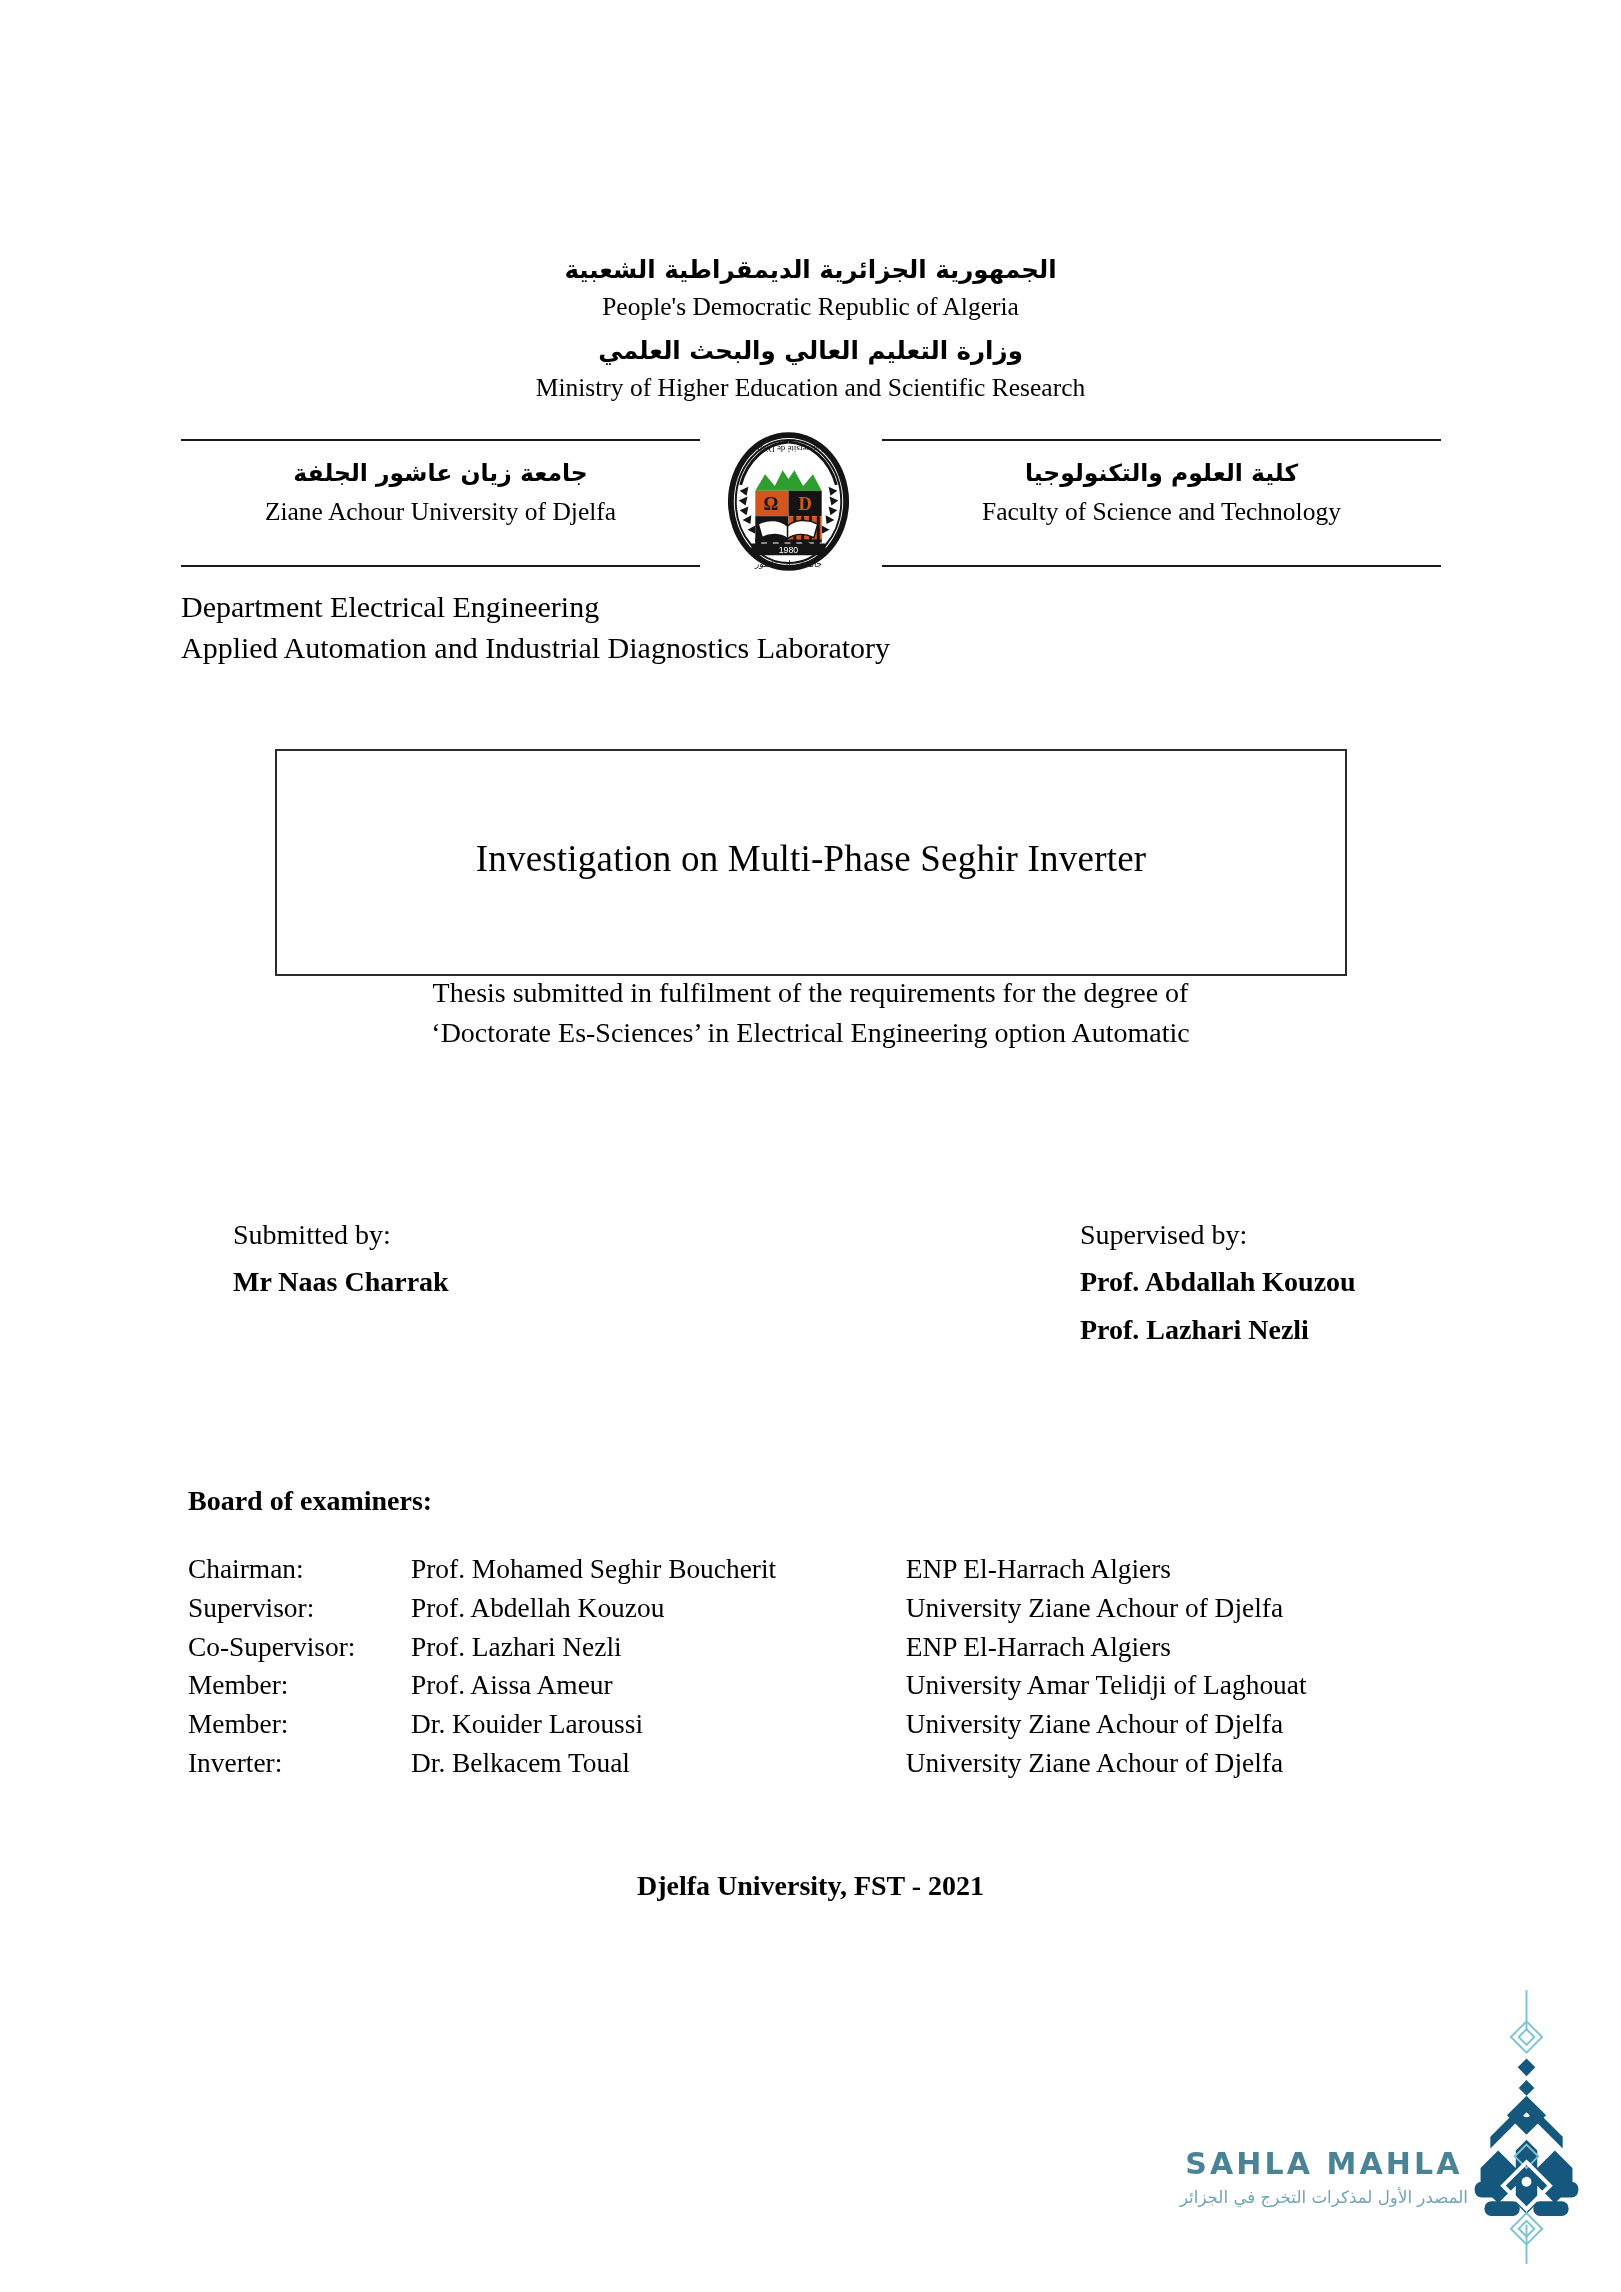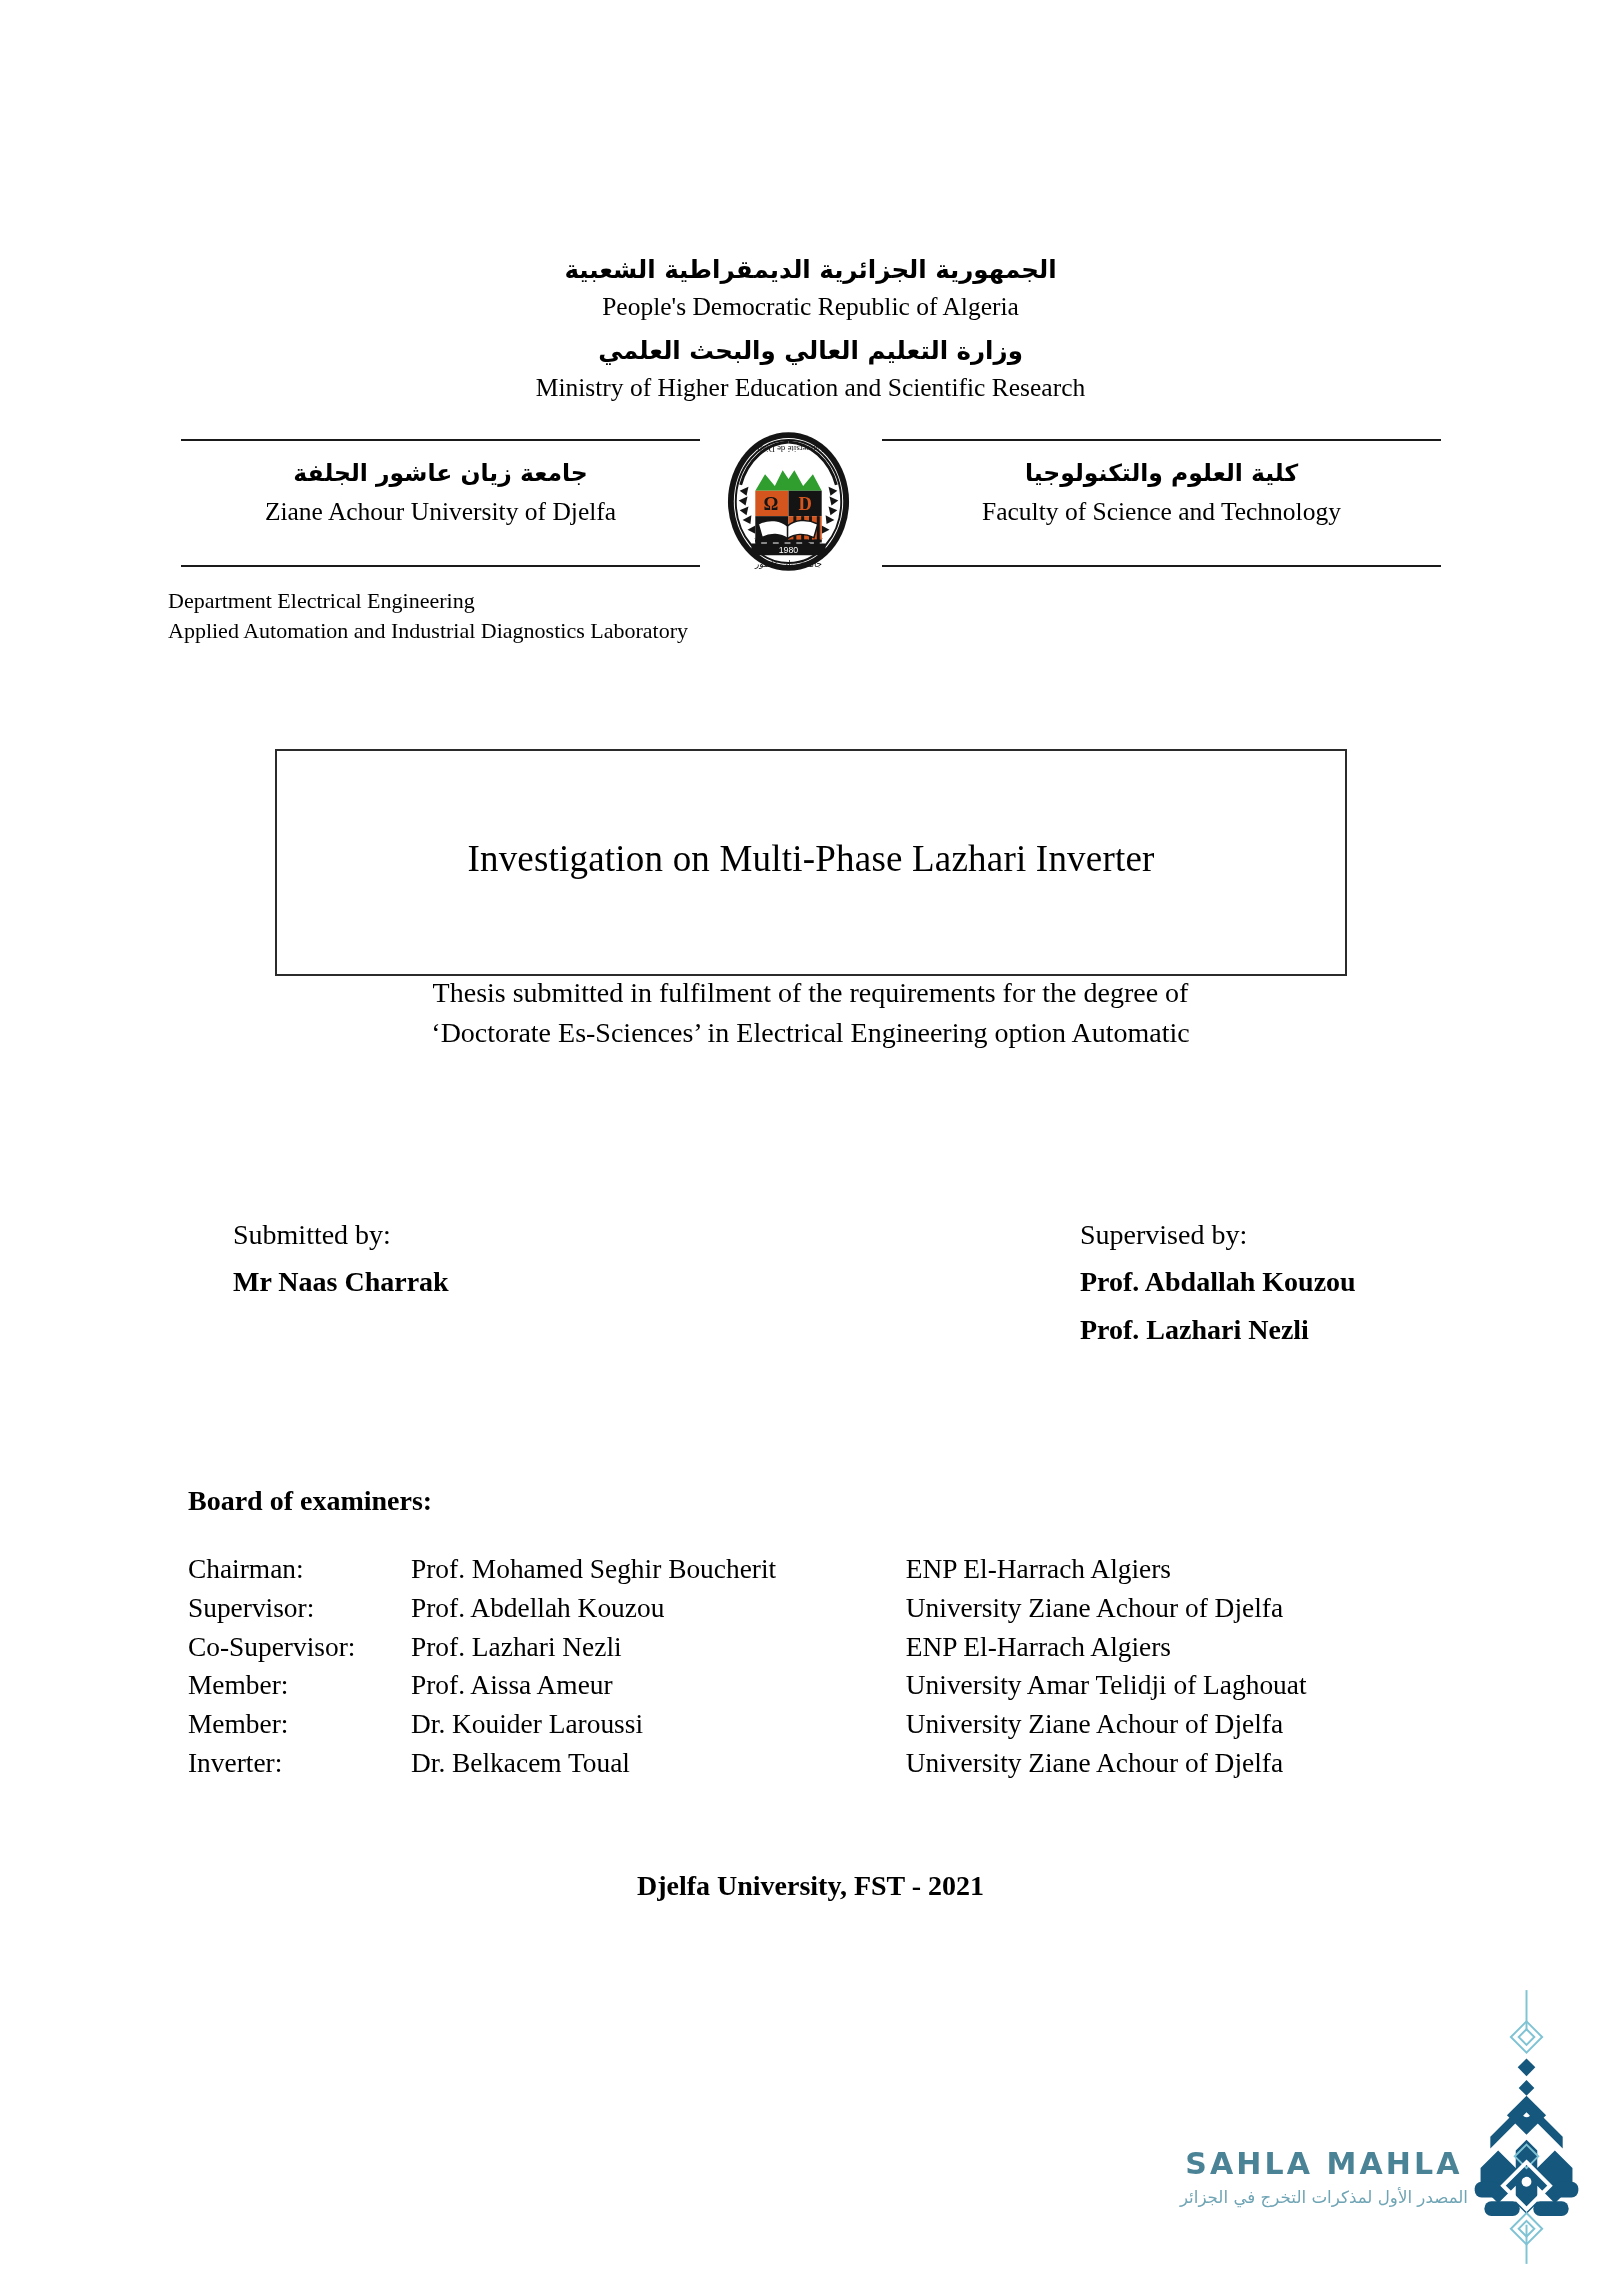--- a/index.html
+++ b/index.html
@@ -84,23 +84,23 @@
     width: 167px;
     height: 147px;
     display: flex;
     align-items: center;
     justify-content: center;
   }
 
   
   .dept {
     position: absolute;
-    left: 168px;
+    left: 181px;
     top: 586px;
-    font-size: 22px;
+    font-size: 30px;
     line-height: 1.38;
   }
 
   
   .title-box {
     position: absolute;
     left: 275px;
     top: 749px;
     width: 1072px;
     height: 227px;
@@ -323,21 +323,21 @@
       <div class="en-line">Faculty of Science and Technology</div>
     </div>
   </div>
 
   <div class="dept">
     <div>Department Electrical Engineering</div>
     <div>Applied Automation and Industrial Diagnostics Laboratory</div>
   </div>
 
   <div class="title-box">
-    <div class="title-text">Investigation on Multi-Phase Lazhari Inverter</div>
+    <div class="title-text">Investigation on Multi-Phase Seghir Inverter</div>
   </div>
 
   <div class="subtitle">
     <div>Thesis submitted in fulfilment of the requirements for the degree of</div>
     <div>‘Doctorate Es-Sciences’ in Electrical Engineering option Automatic</div>
   </div>
 
   <div class="submitted">
     <div>Submitted by:</div>
     <div class="b nm">Mr Naas Charrak</div>

